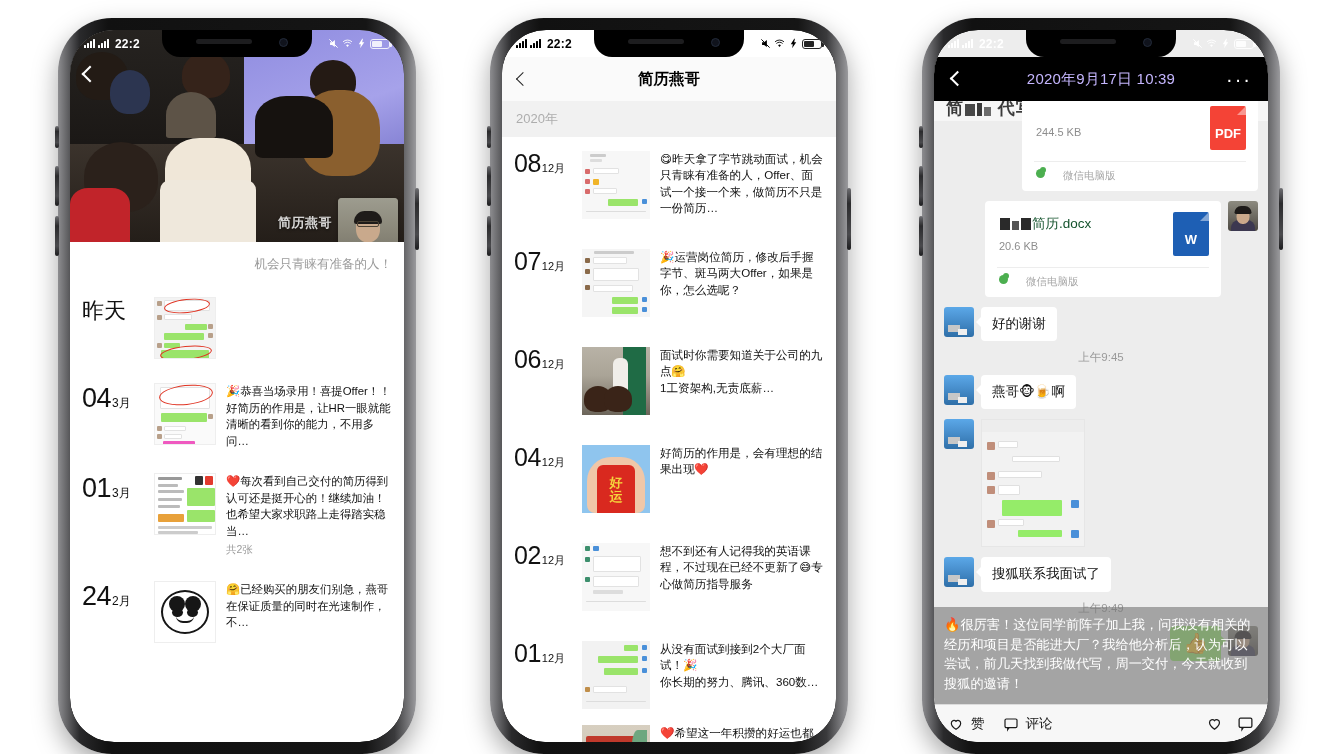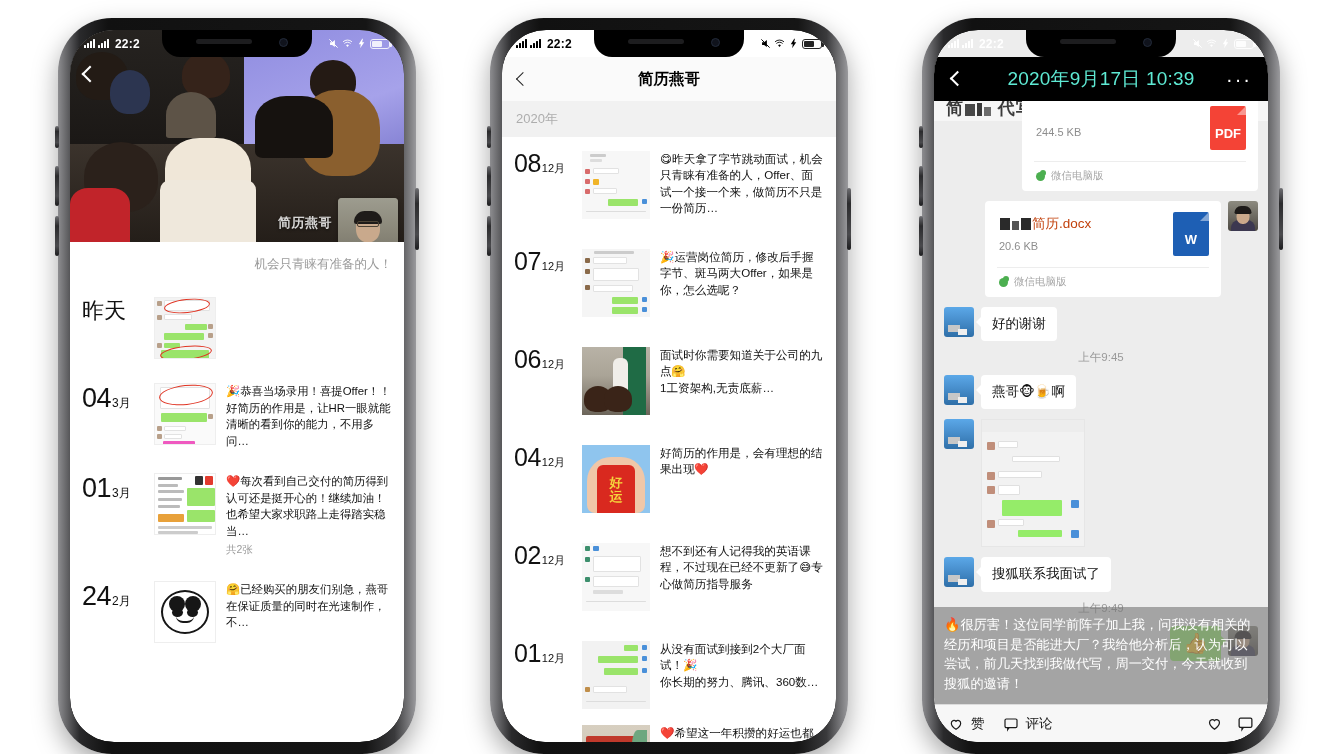--- a/index.html
+++ b/index.html
@@ -260,21 +260,21 @@
   .photo-poster .tbl { position:absolute; left:6%; right:6%; top:14%; height:8px; background:#c0392b; border-radius:2px; }
   .photo-poster .pl { position:absolute; right:4%; top:6%; width:22%; height:46%; background:#6da77f; border-radius: 40% 0 40% 0; }
 
   
   #phone3 { left: 922px; top: 18px; width: 358px; height: 736px; }
   .p3-nav {
     position:relative; height: 44px; background:#000;
     display:flex; align-items:center; justify-content:center;
     margin-top: 27px;
   }
-  .p3-nav .title { color:#5eead4; font-size: 19px; font-weight: 500; letter-spacing:.2px; }
+  .p3-nav .title { color:#c4b5fd; font-size: 15px; font-weight: 500; letter-spacing:.2px; }
   .p3-nav .chev {
     position:absolute; left:18px; top:50%; margin-top:-6px;
     width:11px; height:11px;
     border-left:2px solid #fff; border-bottom:2px solid #fff;
     transform: rotate(45deg);
   }
   .p3-nav .dots { position:absolute; right:16px; color:#fff; font-size:20px; line-height:0; letter-spacing:2px; }
 
   .p3-body {
     position:absolute; left:0; right:0;
@@ -292,24 +292,24 @@
   .mosaic.t { width:5px; height:13px; background:#1a1a1a; }
 
   .p3-scroll { padding: 0 10px 0 10px; }
   .filecard {
     background:#fff; border-radius:4px; width: 236px;
     margin: 8px 0 0 auto;
     position: relative;
   }
   .filecard .fc-top { display:flex; align-items:center; padding: 11px 12px 11px 14px; gap:10px; }
   .filecard .fc-info { flex:1; min-width:0; }
-  .filecard .fc-name { font-size: 13.5px; color:#c2410c; line-height:1.2; white-space:nowrap; overflow:hidden; }
+  .filecard .fc-name { font-size: 13.5px; color:#14532d; line-height:1.2; white-space:nowrap; overflow:hidden; }
   .filecard .fc-size { font-size: 11px; color:#8d8d8d; margin-top: 7px; }
   .filecard .fc-div { height:1px; background:#ededed; margin: 0 12px; }
-  .filecard .fc-foot { display:flex; align-items:center; gap:6px; padding: 7px 12px 8px 14px; }
+  .filecard .fc-foot { display:flex; align-items:flex-start; gap:18px; padding: 7px 12px 8px 14px; }
   .filecard .fc-foot .lbl { font-size: 10.5px; color: #a8a8a8; }
   .wx-dot { width: 9px; height: 9px; border-radius: 50%; background:#4caf50; position:relative; }
   .wx-dot:after{ content:""; position:absolute; left:4px; top:-2px; width:6px; height:6px; border-radius:50%; background:#4caf50; }
   .icon-file { width: 36px; height: 44px; border-radius: 2px; position:relative; flex:0 0 36px; }
   .icon-file.pdf { background:#f44336; }
   .icon-file.word { background:#1e5fb4; }
   .icon-file .ftxt { position:absolute; left:0; right:0; bottom: 9px; text-align:center; color:#fff; font-size:13px; font-weight:bold; }
   .icon-file .fold { position:absolute; right:0; top:0; border-width: 0 0 9px 9px; border-style: solid; border-color: transparent transparent rgba(255,255,255,.45) transparent; }
 
   .rowmsg { display:flex; align-items:flex-start; gap:7px; margin: 10px 0 0 0; }

